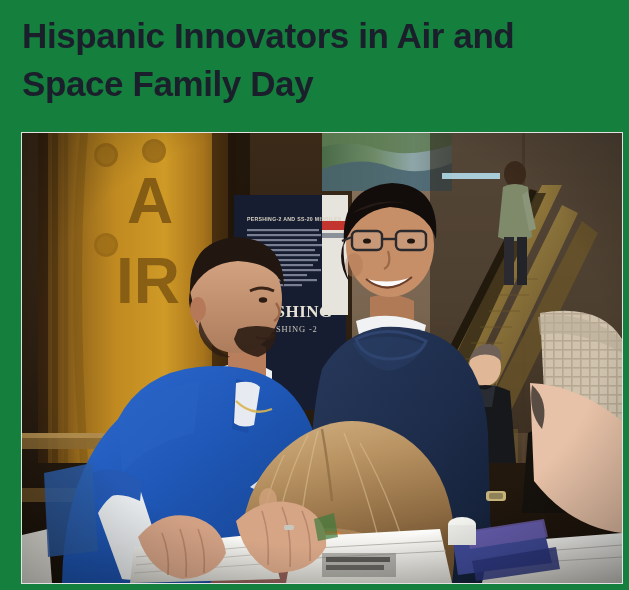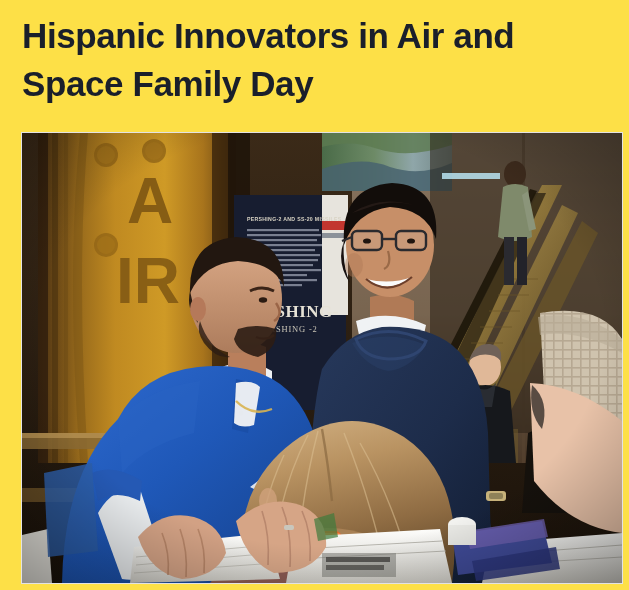--- a/index.html
+++ b/index.html
@@ -10,21 +10,21 @@
   body {
     width: 629px;
     height: 590px;
     overflow: hidden;
     font-family: "Liberation Sans", sans-serif;
   }
   .page {
     position: relative;
     width: 629px;
     height: 590px;
-    background: #fde047;
+    background: #15803d;
   }
   .page-title {
     position: absolute;
     left: 22px;
     top: 12px;
     width: 600px;
     margin: 0;
     font-family: "Liberation Sans", sans-serif;
     font-weight: bold;
     font-size: 35px;

